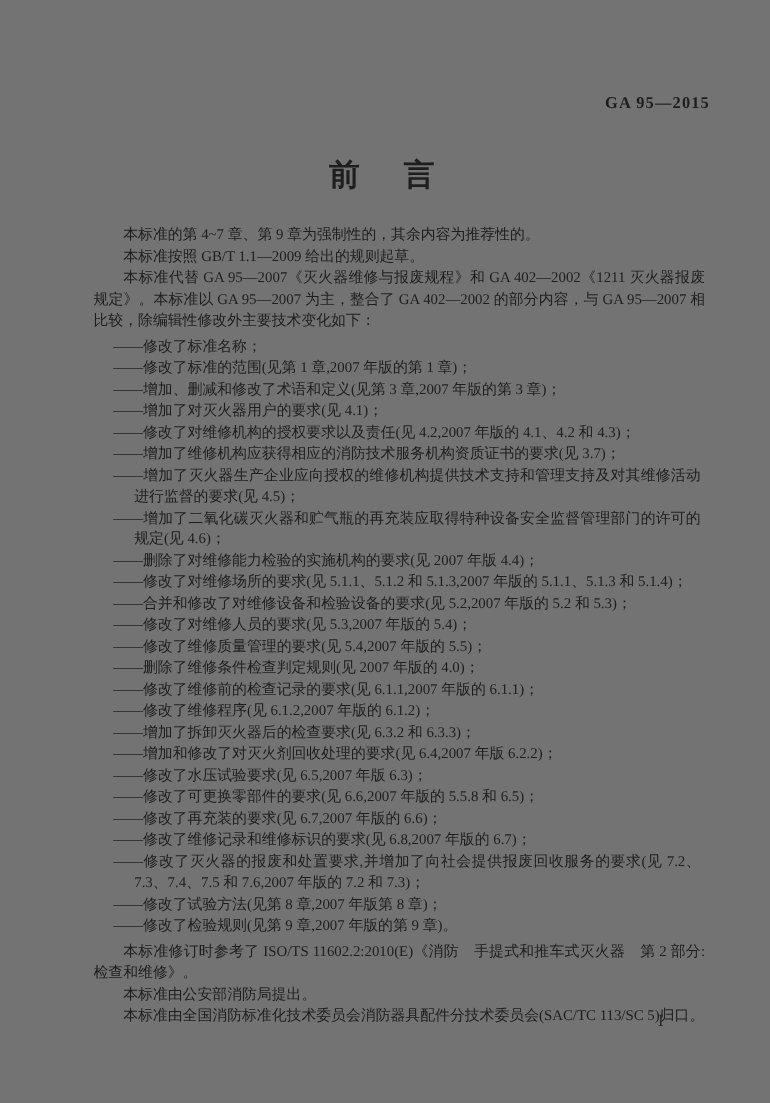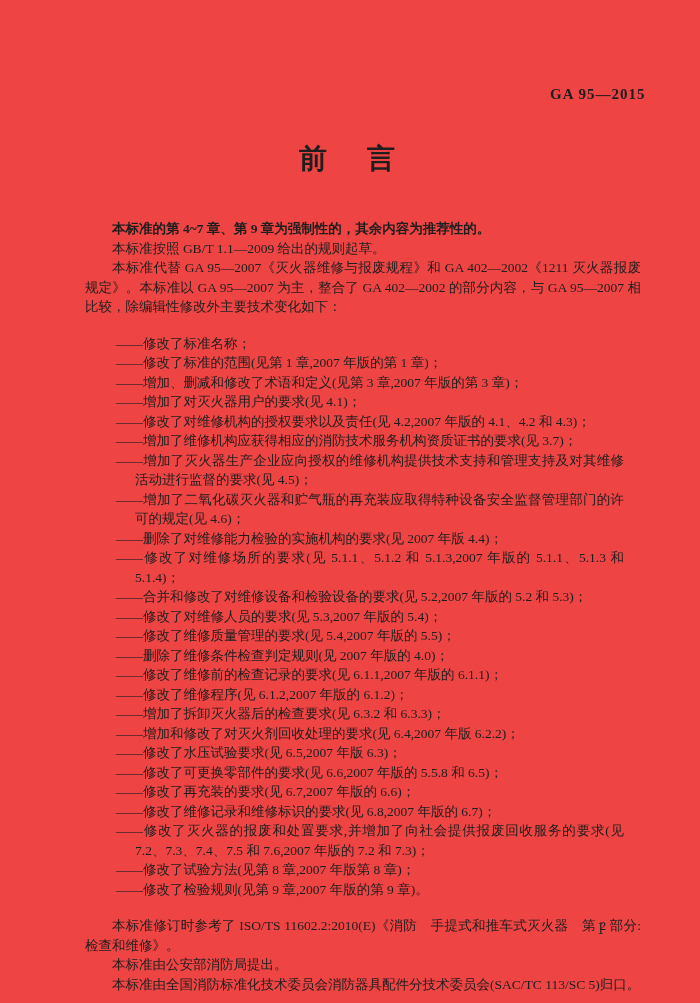--- a/index.html
+++ b/index.html
@@ -4,21 +4,21 @@
 <style>
   html, body {
     margin: 0;
     padding: 0;
     background: #ffffff;
   }
   .page {
     position: relative;
     width: 700px;
     height: 1003px;
-    background: #ef4444;
+    background: #737373;
     font-family: "Liberation Serif", "DejaVu Serif", serif;
     color: #1e1e1e;
     overflow: hidden;
   }
   .doc-number {
     position: absolute;
     top: 86px;
     left: 550px;
     font-size: 15px;
     font-weight: bold;
@@ -43,25 +43,24 @@
     width: 556px;
     font-size: 13.5px;
     line-height: 19.5px;
     text-align: justify;
   }
   .para {
     margin: 0;
     text-indent: 2em;
   }
   .para.bold {
-    font-weight: bold;
-    margin-top: 16px;
+    font-weight: normal;
   }
   .changes {
-    margin: 17px;
+    margin: 4px;
   }
   .change {
     margin: 0;
     padding-left: 33px;
     text-indent: -19px;
   }
   .page-number {
     position: absolute;
     top: 921px;
     left: 598px;

